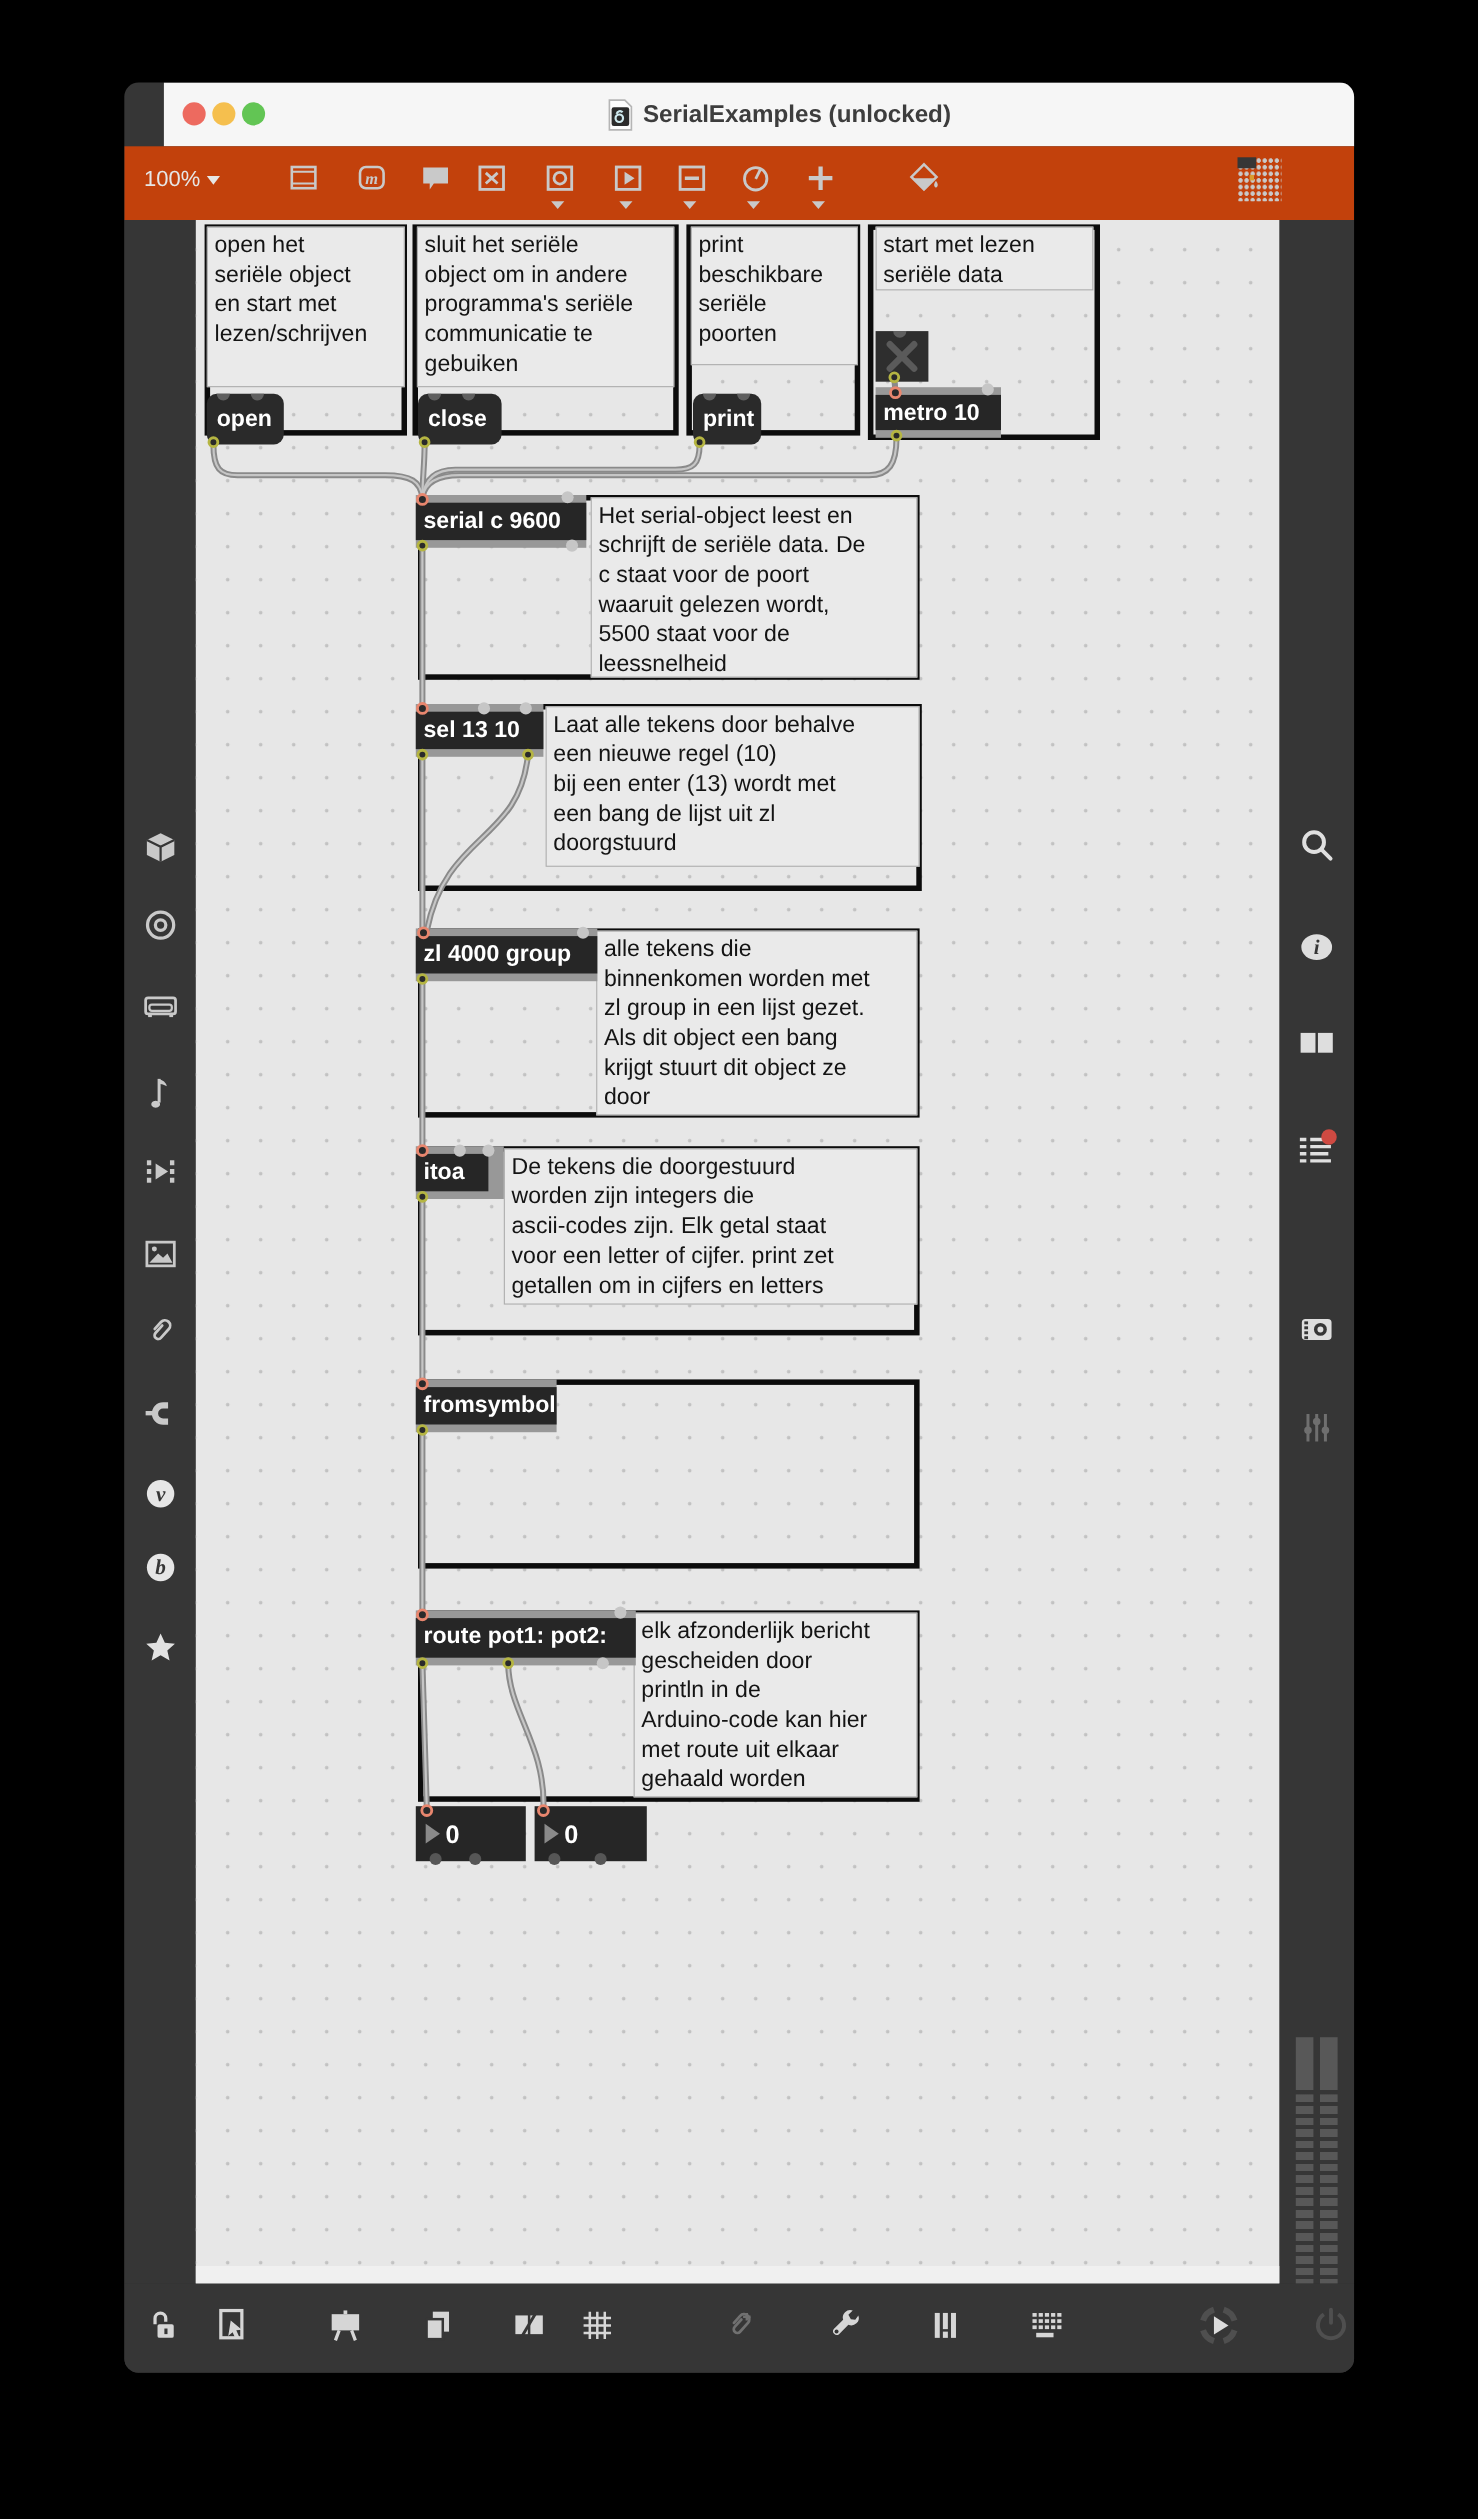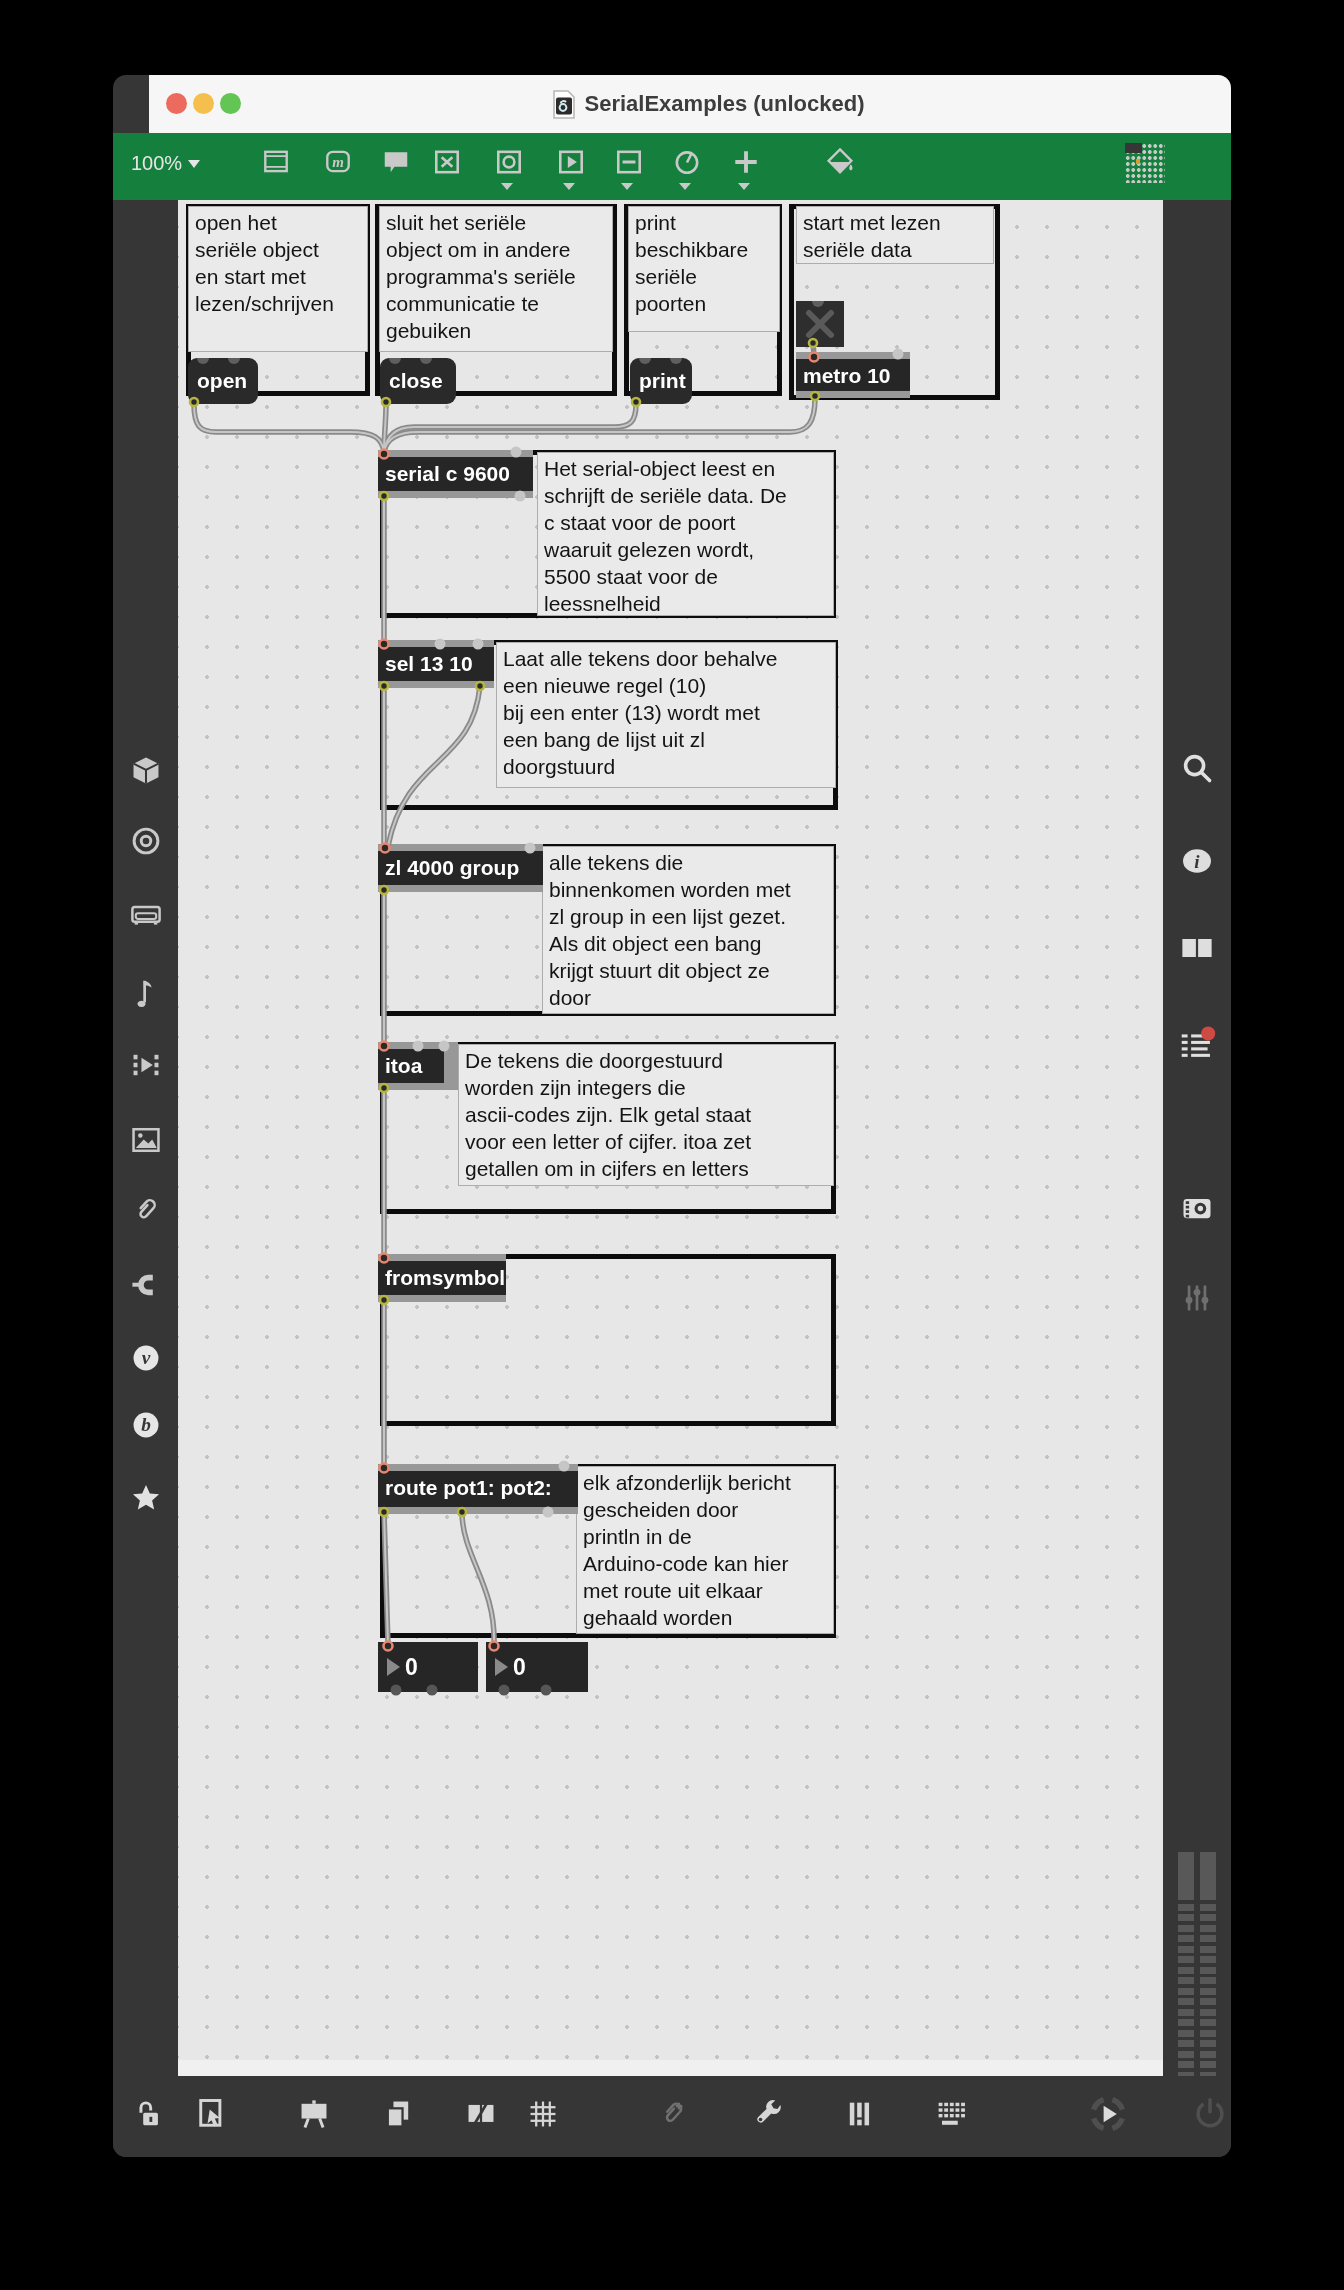--- a/index.html
+++ b/index.html
@@ -6,21 +6,21 @@
     font-family:"Liberation Sans", sans-serif; -webkit-font-smoothing:antialiased; }
   .window { position:absolute; left:113px; top:75px; width:1118px; height:2082px;
     background:#363636; border-radius:13px; overflow:hidden; }
   
   .titlebar { position:absolute; left:0; top:0; width:100%; height:58px; background:#f6f6f6;margin-left:36px; }
   .tl { position:absolute; top:18px; width:21px; height:21px; border-radius:50%; }
   .tl.red{ left:17px; background:#ed6a5f; } .tl.yel{ left:44px; background:#f5bf4e; } .tl.grn{ left:71px; background:#62c554; }
   .title-wrap { position:absolute; left:0; top:0; width:100%; height:58px; display:flex; align-items:center; justify-content:center; gap:9px; }
   .title-txt { font-size:22px; font-weight:bold; color:#3d3d3d; }
   
-  .toolbar { position:absolute; left:0; top:58px; width:100%; height:67px; background:#15803d; }
+  .toolbar { position:absolute; left:0; top:58px; width:100%; height:67px; background:#c2410c; }
   .zoomctl { position:absolute; left:18px; top:19px; color:#e6e6e6; font-size:20px; display:flex; align-items:center; gap:6px; }
   .zoomcaret { width:0; height:0; border-left:6px solid transparent; border-right:6px solid transparent; border-top:8px solid #e6e6e6; }
   .ticon { position:absolute; top:10px; width:38px; height:38px; display:flex; align-items:center; justify-content:center; }
   .caret { position:absolute; top:50px; width:0; height:0; border-left:6px solid transparent; border-right:6px solid transparent; border-top:7px solid #c9c9c9; }
   .gridicon { position:absolute; left:1012px; top:10px; width:40px; height:40px;
     background-image:radial-gradient(#c9c9c9 1.7px, transparent 2px); background-size:5.5px 6px; }
   .gridnotch { position:absolute; left:0; top:0; width:17px; height:10px; background:#363636; }
   .gridorange { position:absolute; left:11px; top:16px; width:4px; height:5px; background:#d99c2e; }
   
   .rail { position:absolute; top:125px; height:1876px; background:#363636; }
@@ -344,21 +344,21 @@
 doorgstuurd</div>
     <div class="cmt" style="left:364px;top:646px;width:292px;height:168px">alle tekens die
 binnenkomen worden met
 zl group in een lijst gezet.
 Als dit object een bang
 krijgt stuurt dit object ze
 door</div>
     <div class="cmt" style="left:280px;top:844px;width:376px;height:142px">De tekens die doorgestuurd
 worden zijn integers die
 ascii-codes zijn. Elk getal staat
-voor een letter of cijfer. itoa zet
+voor een letter of cijfer. print zet
 getallen om in cijfers en letters</div>
     <div class="cmt" style="left:398px;top:1266px;width:258px;height:168px">elk afzonderlijk bericht
 gescheiden door
 println in de
 Arduino-code kan hier
 met route uit elkaar
 gehaald worden</div>
 
     <div class="msg" style="left:10px;top:158px;width:70px;height:46px">open</div>
     <div class="msg" style="left:202px;top:158px;width:76px;height:46px">close</div>

